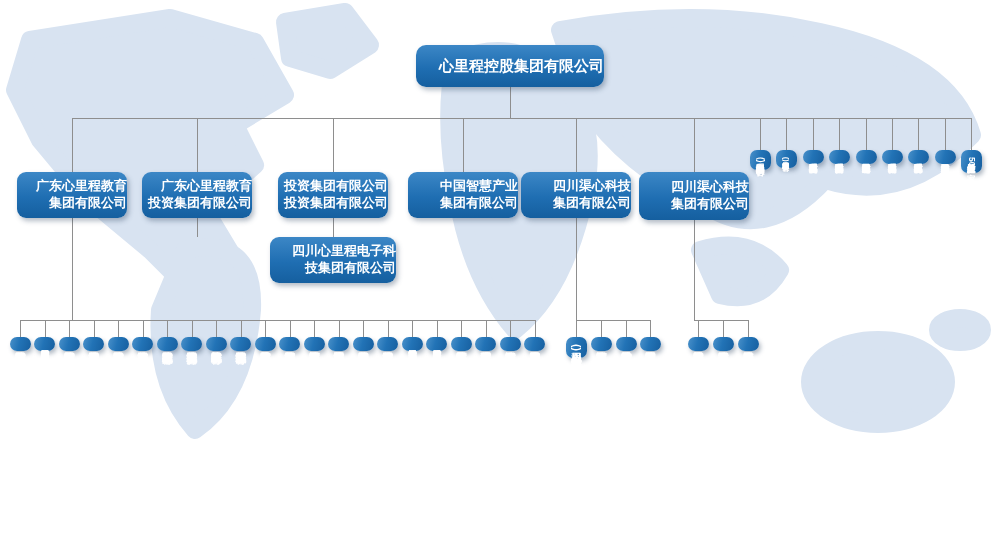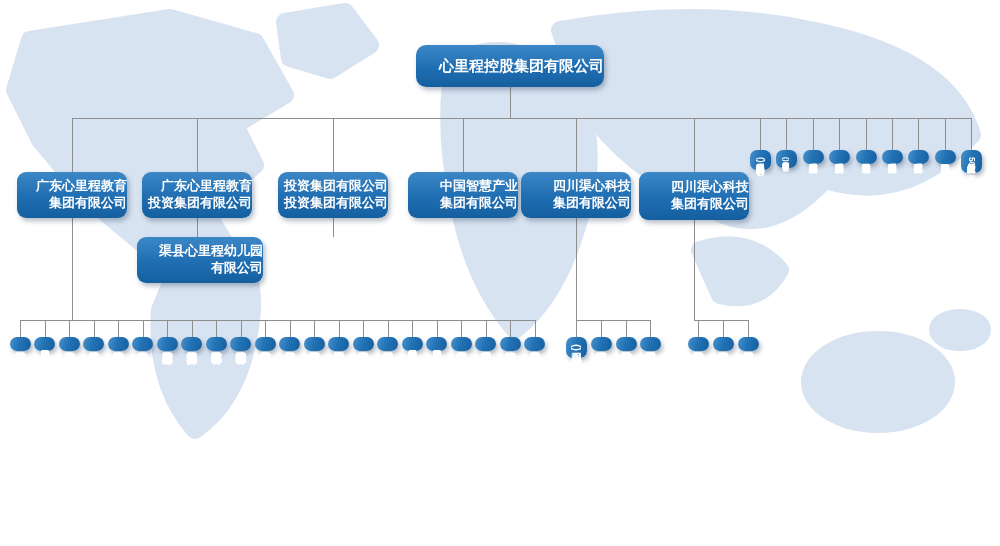--- a/index.html
+++ b/index.html
@@ -130,23 +130,23 @@
   </div>
   <div class="hbox" style="left:521px;top:172px;width:110px;height:46px;">
     <span>四川渠心科技</span>
     <span>集团有限公司</span>
   </div>
   <div class="hbox" style="left:639px;top:172px;width:110px;height:48px;">
     <span>四川渠心科技</span>
     <span>集团有限公司</span>
   </div>
 
-  <div class="hbox" style="left:137px;top:237px;width:126px;height:46px;">
-    <span>渠县心里程幼儿园</span>
-    <span>有限公司</span>
+  <div class="hbox" style="left:270px;top:237px;width:126px;height:46px;">
+    <span>四川心里程电子科</span>
+    <span>技集团有限公司</span>
   </div>
 
   <div class="vbox vb-r s" style="left:749.5px;top:150px;">深圳心里程投资企业(有限合伙)</div>
   <div class="vbox vb-r xs" style="left:775.5px;top:150px;">深圳心里程教育科技合伙企业(有限合伙)</div>
   <div class="vbox vb-r" style="left:802.5px;top:150px;">福州心里程科技发展有限公司</div>
   <div class="vbox vb-r" style="left:828.5px;top:150px;">渠县渠程科技发展有限责任公司</div>
   <div class="vbox vb-r" style="left:855.5px;top:150px;">深圳市卓仁进出口有限公司</div>
   <div class="vbox vb-r" style="left:881.5px;top:150px;">安徽心里程科技有限公司</div>
   <div class="vbox vb-r" style="left:907.5px;top:150px;">河北心里程科技发展有限公司</div>
   <div class="vbox vb-r" style="left:934.5px;top:150px;">深圳精美精科技有限公司</div>

